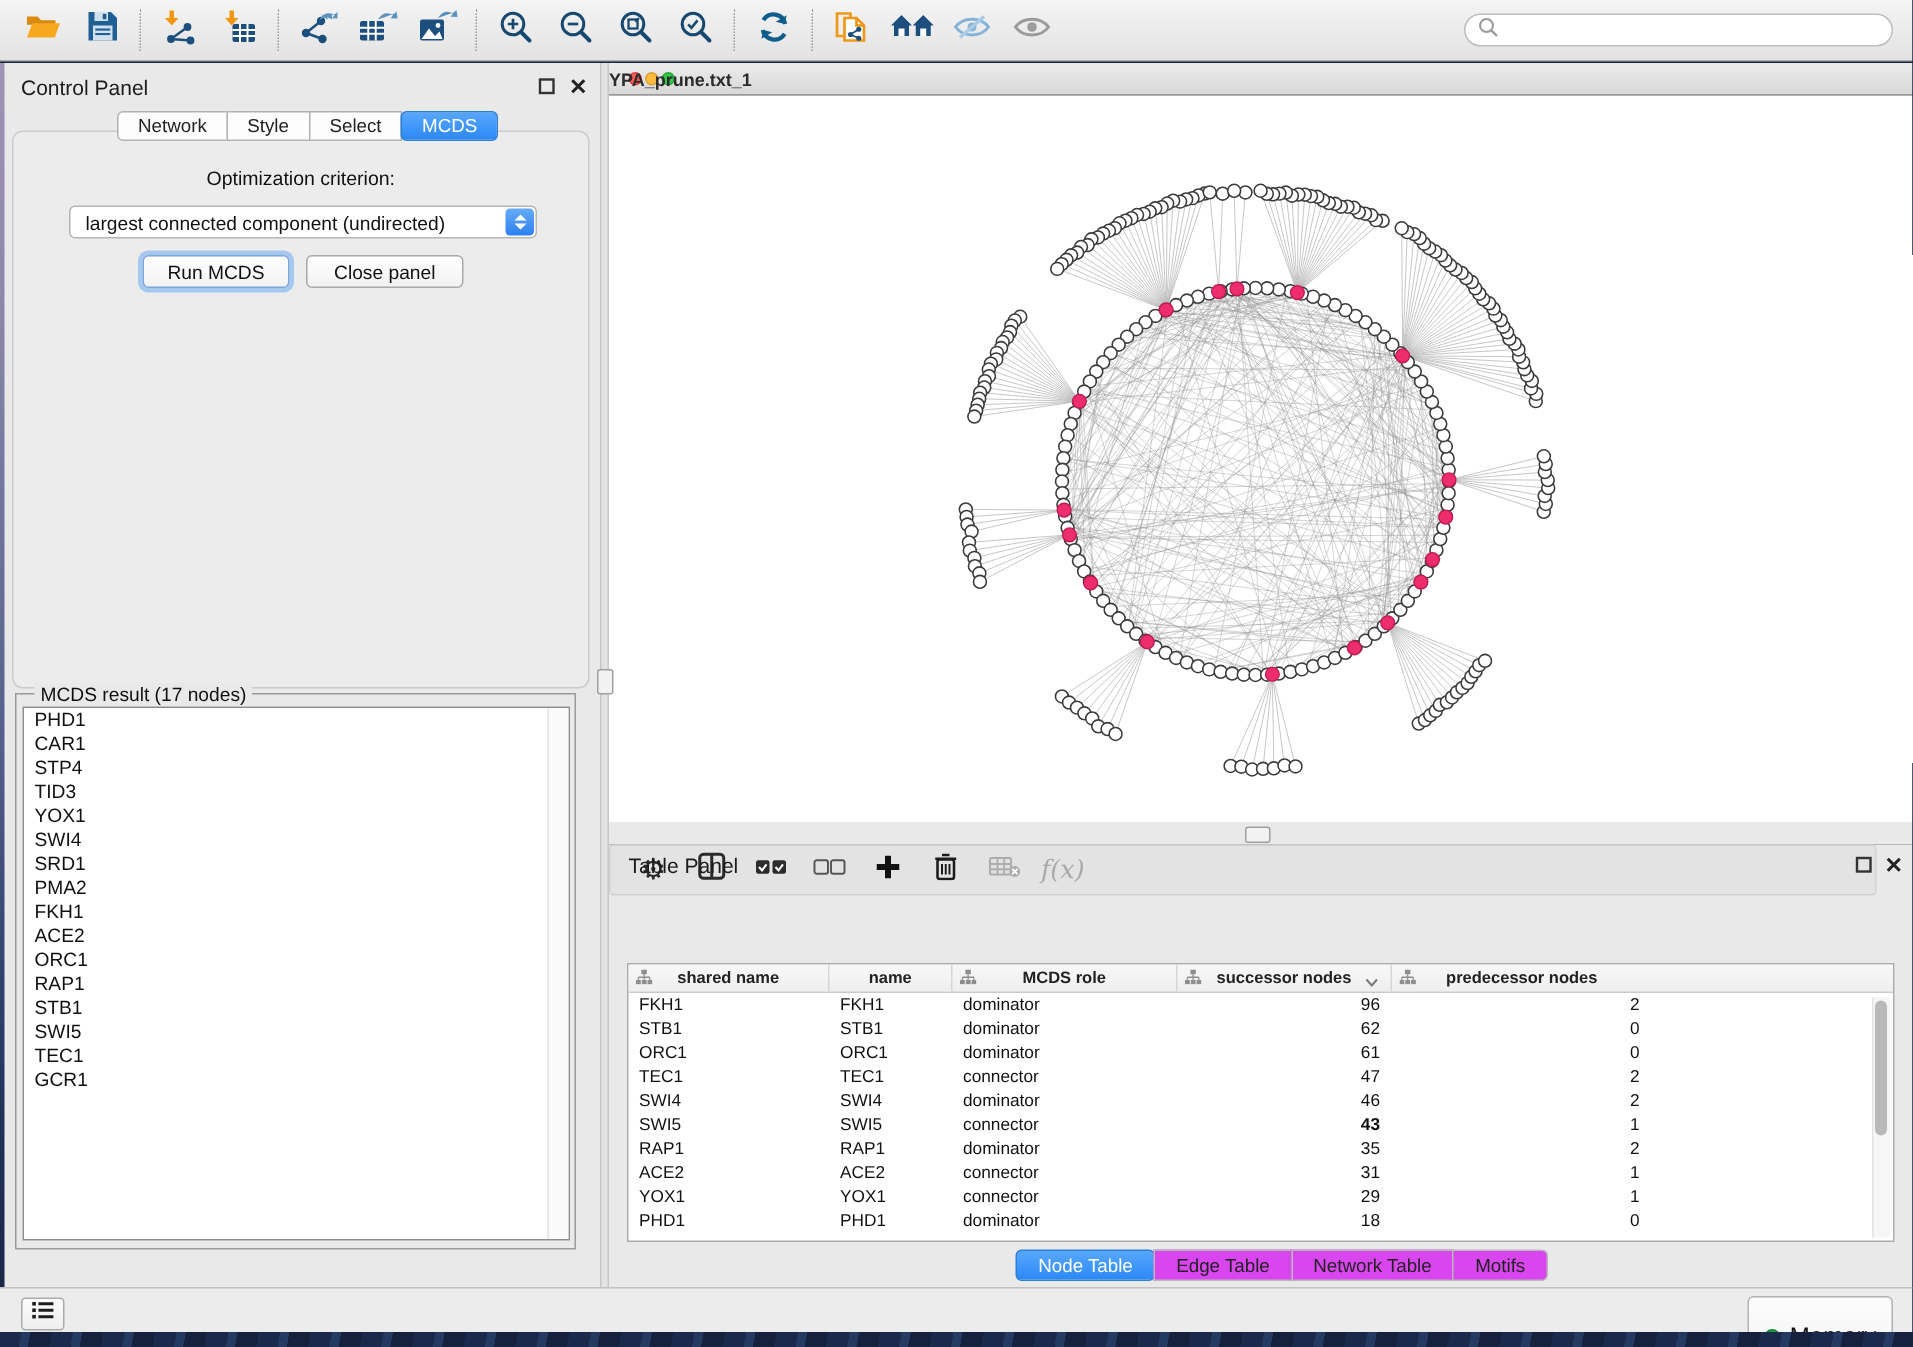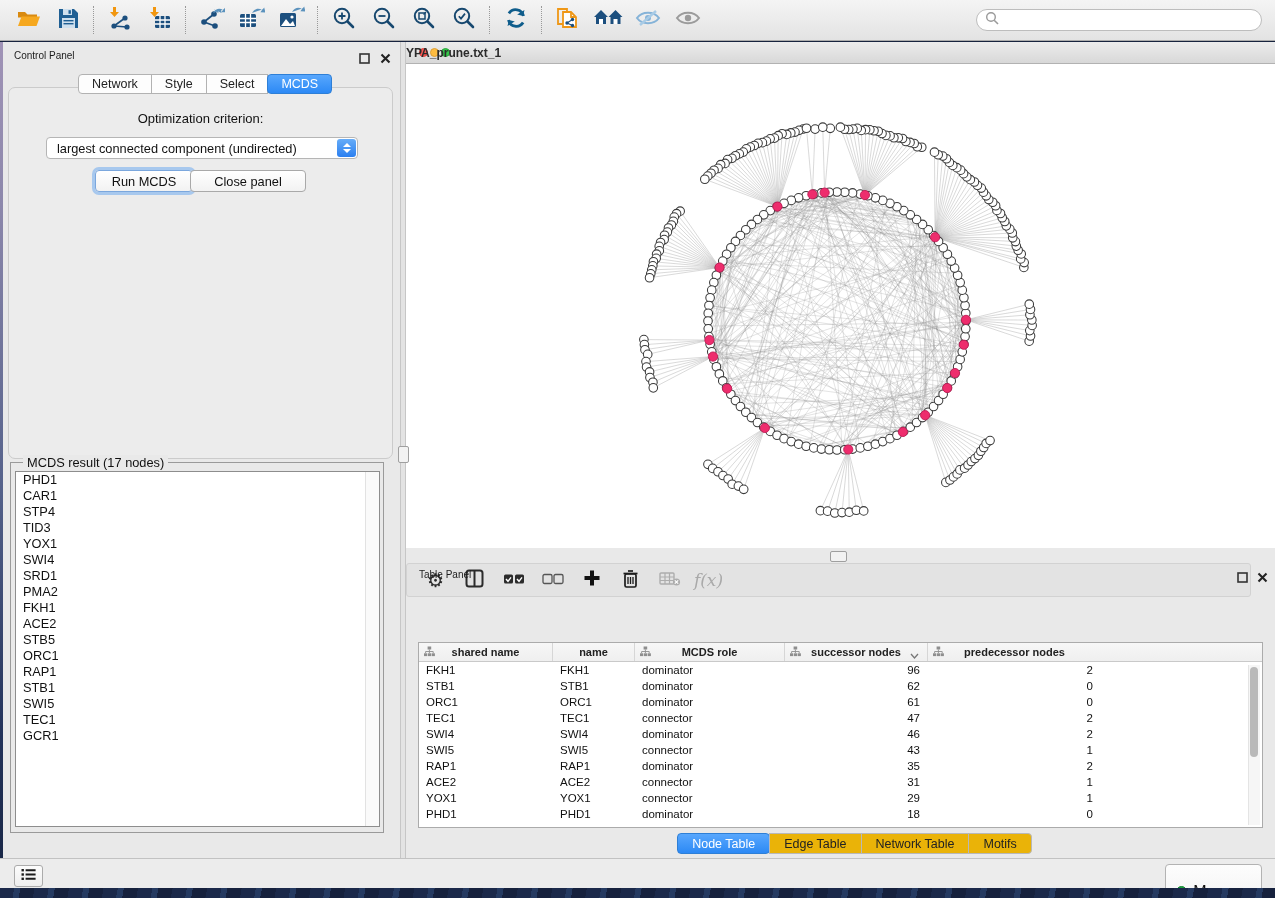--- a/index.html
+++ b/index.html
@@ -17,21 +17,21 @@
     display:flex;align-items:center;padding-left:8px;box-sizing:border-box;}
   .tbtn{width:40px;height:34px;display:flex;align-items:center;justify-content:center;flex:0 0 auto;}
   .tsep{width:1px;height:28px;border-left:1px dotted #999;margin:0 5px;flex:0 0 auto;}
   #search-box{right:13px;top:9px;width:286px;height:22px;background:#fff;
     border:1px solid #bdbdbd;border-radius:12px;display:flex;align-items:center;padding-left:8px;box-sizing:border-box;}
   #search-box input{border:none;outline:none;flex:1;font-size:12px;background:transparent;margin-left:6px;font-family:inherit;}
   
   #control-panel{left:0;top:42px;width:400px;height:816px;background:#e9e9e9;}
   #left-wallpaper{left:0;top:42px;width:3px;height:816px;z-index:6;
     background:linear-gradient(#a093b6 0%,#8c87ab 20%,#54618a 55%,#23335a 85%,#1a2848 100%);}
-  .panel-title{font-size:10px;color:#1c1c1c;}
+  .panel-title{font-size:14px;color:#1c1c1c;}
   .win-ico{width:13px;height:13px;display:inline-block;}
   #cp-title{left:14px;top:8px;}
   #cp-float{left:358px;top:9px;}
   #cp-close{left:379px;top:9px;}
   .cp-tab{height:20px;box-sizing:border-box;border:1px solid #b2b2b2;background:#fdfdfd;
     font-size:12.5px;color:#222;display:flex;align-items:center;justify-content:center;
     padding:0 13px;margin-left:-1px;}
   #cp-tabs{left:78px;top:32px;display:flex;z-index:3;}
   .cp-tab:first-child{border-radius:4px 0 0 4px;margin-left:0;}
   .cp-tab.active{background:linear-gradient(#58a7fd,#2c89f5);border-color:#2e7fd6;color:#fff;border-radius:4px;}
@@ -42,21 +42,21 @@
     border-radius:4px;box-sizing:border-box;display:flex;align-items:center;}
   #criterion-select .val{font-size:12.8px;color:#111;margin-left:10px;flex:1;}
   #select-stepper{width:19px;height:18px;margin-right:1px;border-radius:3px;
     background:linear-gradient(#66acf8,#2b7ff0);display:flex;flex-direction:column;align-items:center;justify-content:center;gap:2px;}
   .chev-up{width:0;height:0;border-left:4px solid transparent;border-right:4px solid transparent;border-bottom:4px solid #fff;}
   .chev-dn{width:0;height:0;border-left:4px solid transparent;border-right:4px solid transparent;border-top:4px solid #fff;}
   .cp-btn{height:22px;box-sizing:border-box;background:linear-gradient(#fff,#f2f2f2);
     border:1px solid #a9a9a9;border-radius:4px;font-size:12.8px;color:#111;
     display:flex;align-items:center;justify-content:center;font-family:inherit;}
   #run-btn{left:86px;top:82px;width:98px;border-color:#7ba7dd;box-shadow:0 0 0 3px rgba(98,163,239,.5);}
-  #closepanel-btn{left:181px;top:82px;width:116px;}
+  #closepanel-btn{left:195px;top:82px;width:105px;}
   #mcds-fieldset{left:10px;top:420px;width:374px;height:371px;border:1px solid #9a9a9a;box-sizing:border-box;}
   #mcds-legend{left:12px;top:-8px;background:#e9e9e9;padding:0 4px;font-size:12.8px;color:#111;white-space:nowrap;}
   #mcds-list{left:4px;top:8px;width:365px;height:356px;background:#fff;border:1px solid #8d8d8d;box-sizing:border-box;overflow:hidden;}
   .mcds-item{font-size:12.8px;color:#111;line-height:16px;padding-left:7px;}
   #mcds-scroll{right:0;top:0;width:13px;height:100%;background:#fafafa;border-left:1px solid #e2e2e2;}
   
   #v-splitter{left:400px;top:42px;width:6px;height:816px;background:#e3e3e3;
     border-left:1px solid #c6c6c6;border-right:1px solid #c6c6c6;box-sizing:border-box;}
   #v-knob{left:398px;top:446px;width:9px;height:15px;background:#f2f2f2;border:1px solid #9f9f9f;border-radius:2px;z-index:4;}
   #h-splitter{left:406px;top:548px;width:869px;height:15px;background:#e9e9e9;}
@@ -85,21 +85,21 @@
     display:flex;align-items:center;justify-content:center;font-size:11px;color:#222;font-weight:bold;}
   .th .hicon{position:absolute;left:5px;top:3px;}
   .th .sort{position:absolute;right:8px;top:6px;}
   #tbody .tr{display:flex;height:16px;align-items:center;}
   .td{font-size:11.5px;color:#111;box-sizing:border-box;white-space:nowrap;overflow:hidden;}
   .td.l{padding-left:7px;text-align:left;}
   .td.r{padding-right:8px;text-align:right;}
   #tbl-scroll{right:2px;top:22px;width:11px;height:160px;background:#f6f6f6;border-left:1px solid #e4e4e4;}
   #tbl-thumb{left:1px;top:2px;width:8px;height:90px;background:#b9b9b9;border-radius:4px;}
   #tp-tabs{left:0;top:270px;width:869px;display:flex;justify-content:center;}
-  .tp-tab{height:21px;box-sizing:border-box;border:1px solid #b8b8b8;background:#eab308;
+  .tp-tab{height:21px;box-sizing:border-box;border:1px solid #b8b8b8;background:#d946ef;
     font-size:12.5px;color:#222;display:flex;align-items:center;justify-content:center;padding:0 14px;margin-left:-1px;}
   .tp-tab:first-child{border-radius:4px 0 0 4px;margin-left:0;}
   .tp-tab:last-child{border-radius:0 4px 4px 0;}
   .tp-tab.active{background:linear-gradient(#58a7fd,#2c89f5);border-color:#2e7fd6;color:#fff;border-radius:4px;margin-left:28px;}
   
   #status-bar{left:0;top:858px;width:1275px;height:30px;background:#ececec;border-top:1px solid #c2c2c2;box-sizing:border-box;}
   #hist-btn{left:14px;top:6px;width:27px;height:20px;background:linear-gradient(#fcfcfc,#eee);
     border:1px solid #ababab;border-radius:3px;display:flex;align-items:center;justify-content:center;}
   #memory-btn{right:13px;top:5px;height:21px;padding:16px 10px;background:linear-gradient(#fdfdfd,#f0f0f0);
     border:1px solid #b3b3b3;border-radius:4px;display:flex;align-items:center;gap:6px;font-size:16px;color:#111;}
@@ -305,21 +305,20 @@
           <div class="mcds-item">PHD1</div>
           <div class="mcds-item">CAR1</div>
           <div class="mcds-item">STP4</div>
           <div class="mcds-item">TID3</div>
           <div class="mcds-item">YOX1</div>
           <div class="mcds-item">SWI4</div>
           <div class="mcds-item">SRD1</div>
           <div class="mcds-item">PMA2</div>
           <div class="mcds-item">FKH1</div>
           <div class="mcds-item">ACE2</div>
-          <div class="mcds-item">STB5</div>
           <div class="mcds-item">ORC1</div>
           <div class="mcds-item">RAP1</div>
           <div class="mcds-item">STB1</div>
           <div class="mcds-item">SWI5</div>
           <div class="mcds-item">TEC1</div>
           <div class="mcds-item">GCR1</div>
         </div>
       <div id="mcds-scroll" class="abs"></div>
     </div>
   </div>
@@ -1196,21 +1195,21 @@
           <div class="td l" style="width: 134px;">SWI4</div>
           <div class="td l" style="width: 82px;">SWI4</div>
           <div class="td l" style="width: 150px;">dominator</div>
           <div class="td r" style="width: 143px;">46</div>
           <div class="td r" style="width: 173px;">2</div>
         </div>
         <div class="tr">
           <div class="td l" style="width: 134px;">SWI5</div>
           <div class="td l" style="width: 82px;">SWI5</div>
           <div class="td l" style="width: 150px;">connector</div>
-          <div class="td r" style="width: 143px;">43</div>
+          <div class="td r" style="width: 143px; font-weight: bold;">43</div>
           <div class="td r" style="width: 173px;">1</div>
         </div>
         <div class="tr">
           <div class="td l" style="width: 134px;">RAP1</div>
           <div class="td l" style="width: 82px;">RAP1</div>
           <div class="td l" style="width: 150px;">dominator</div>
           <div class="td r" style="width: 143px;">35</div>
           <div class="td r" style="width: 173px;">2</div>
         </div>
         <div class="tr">

